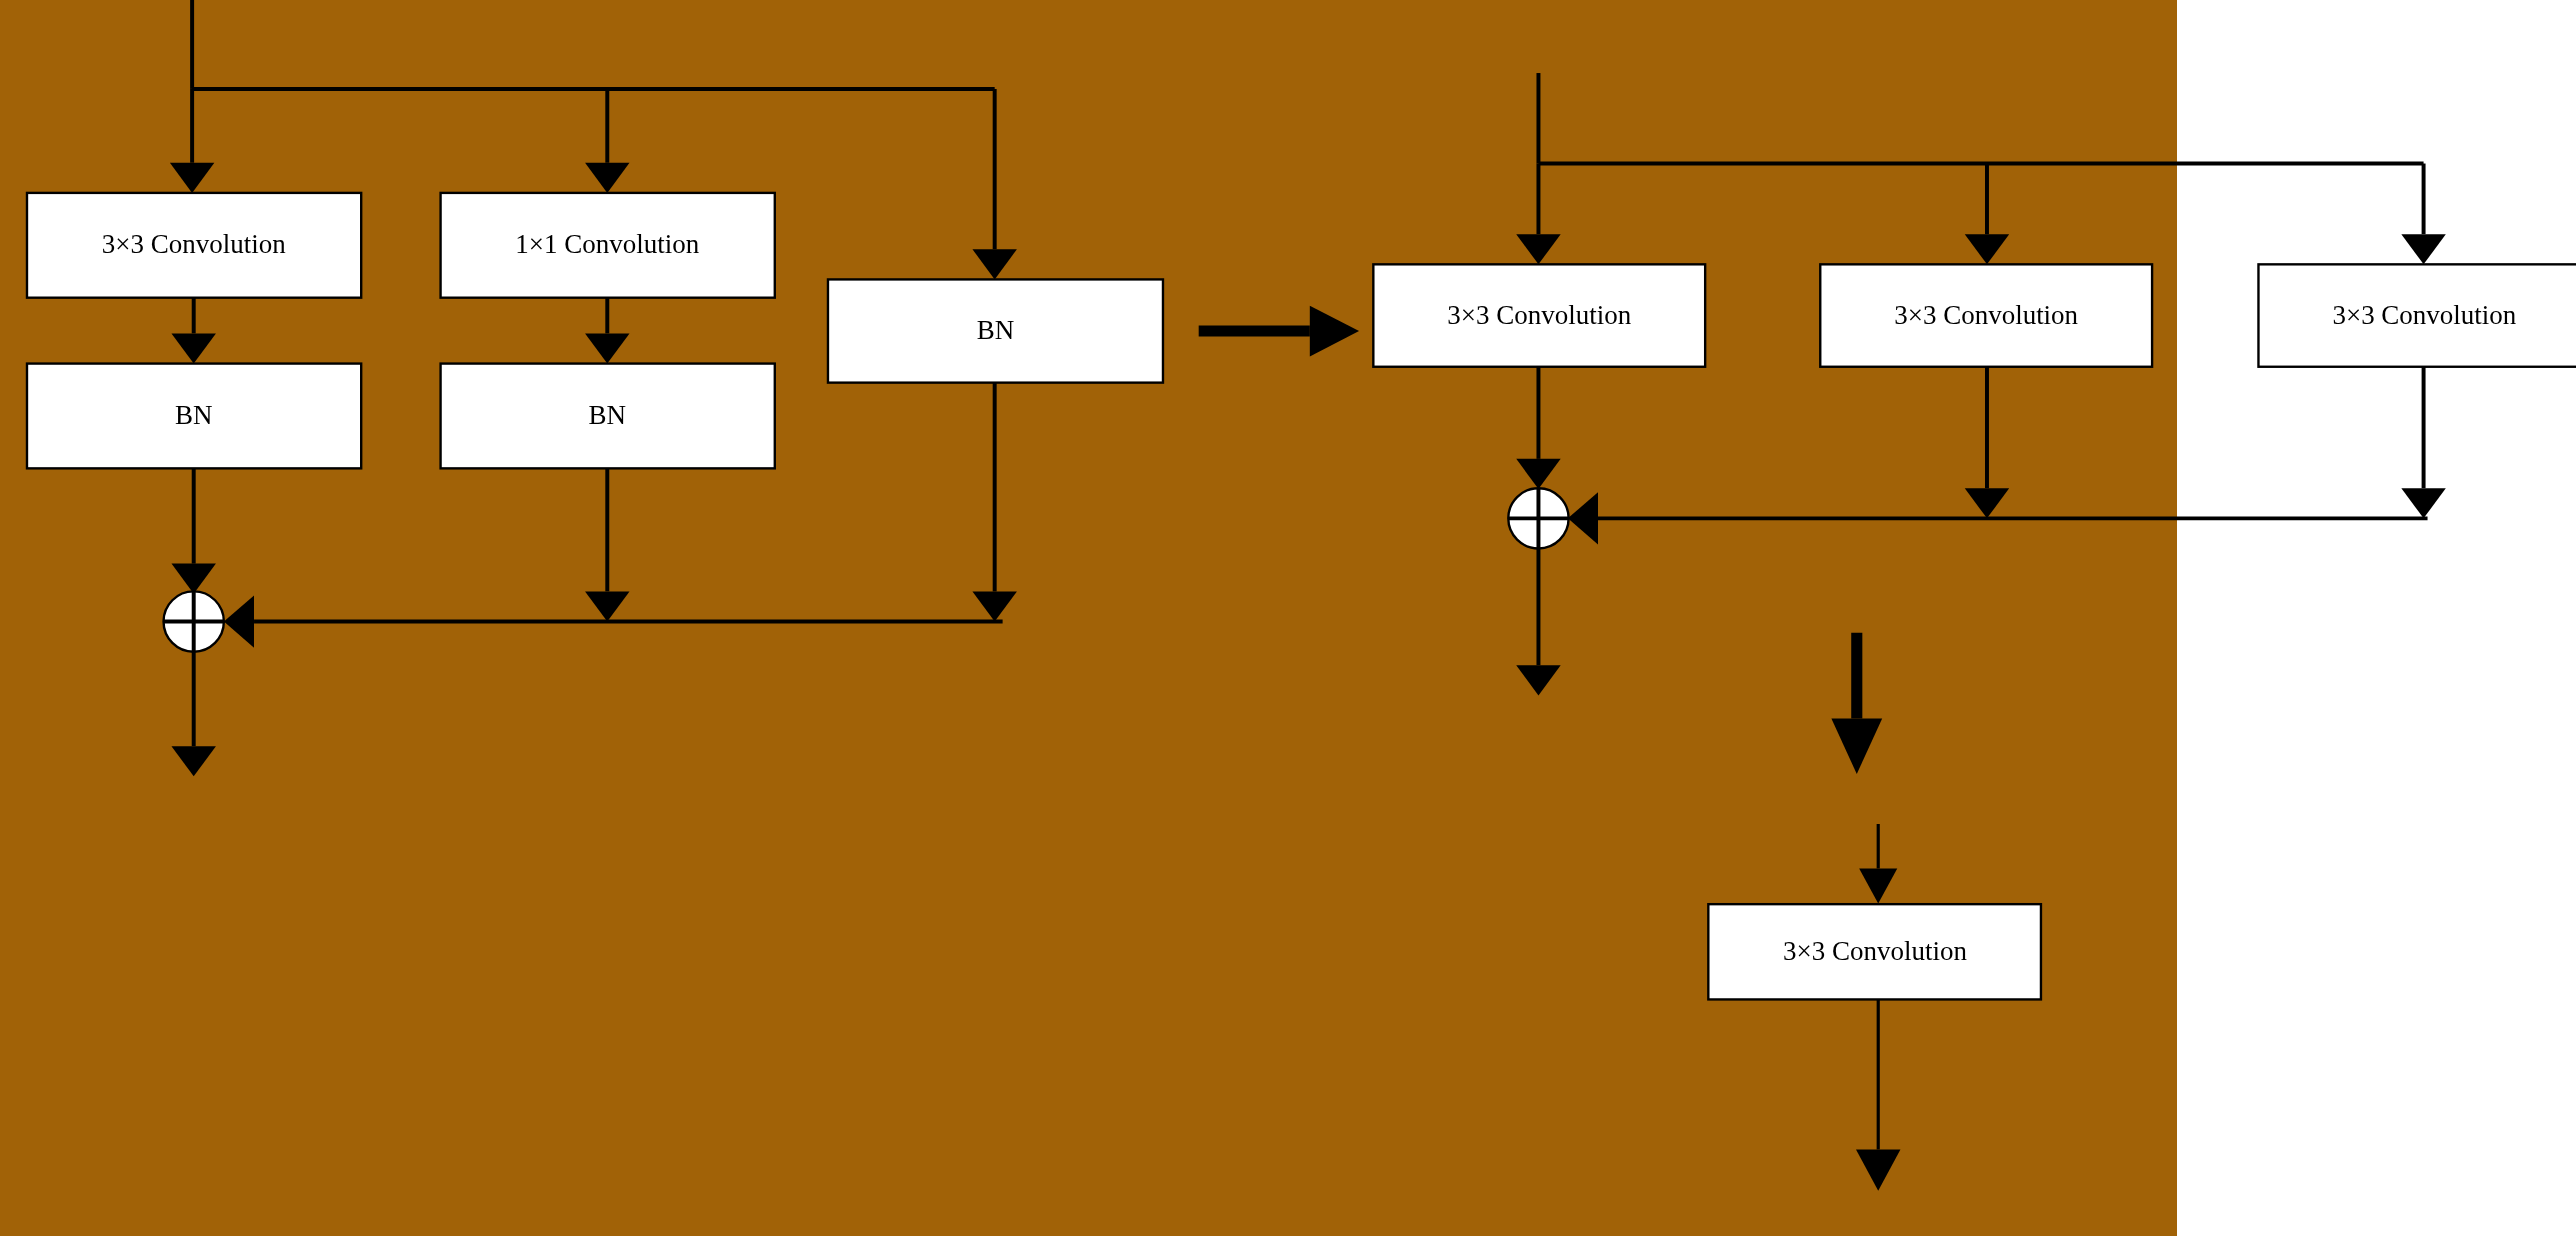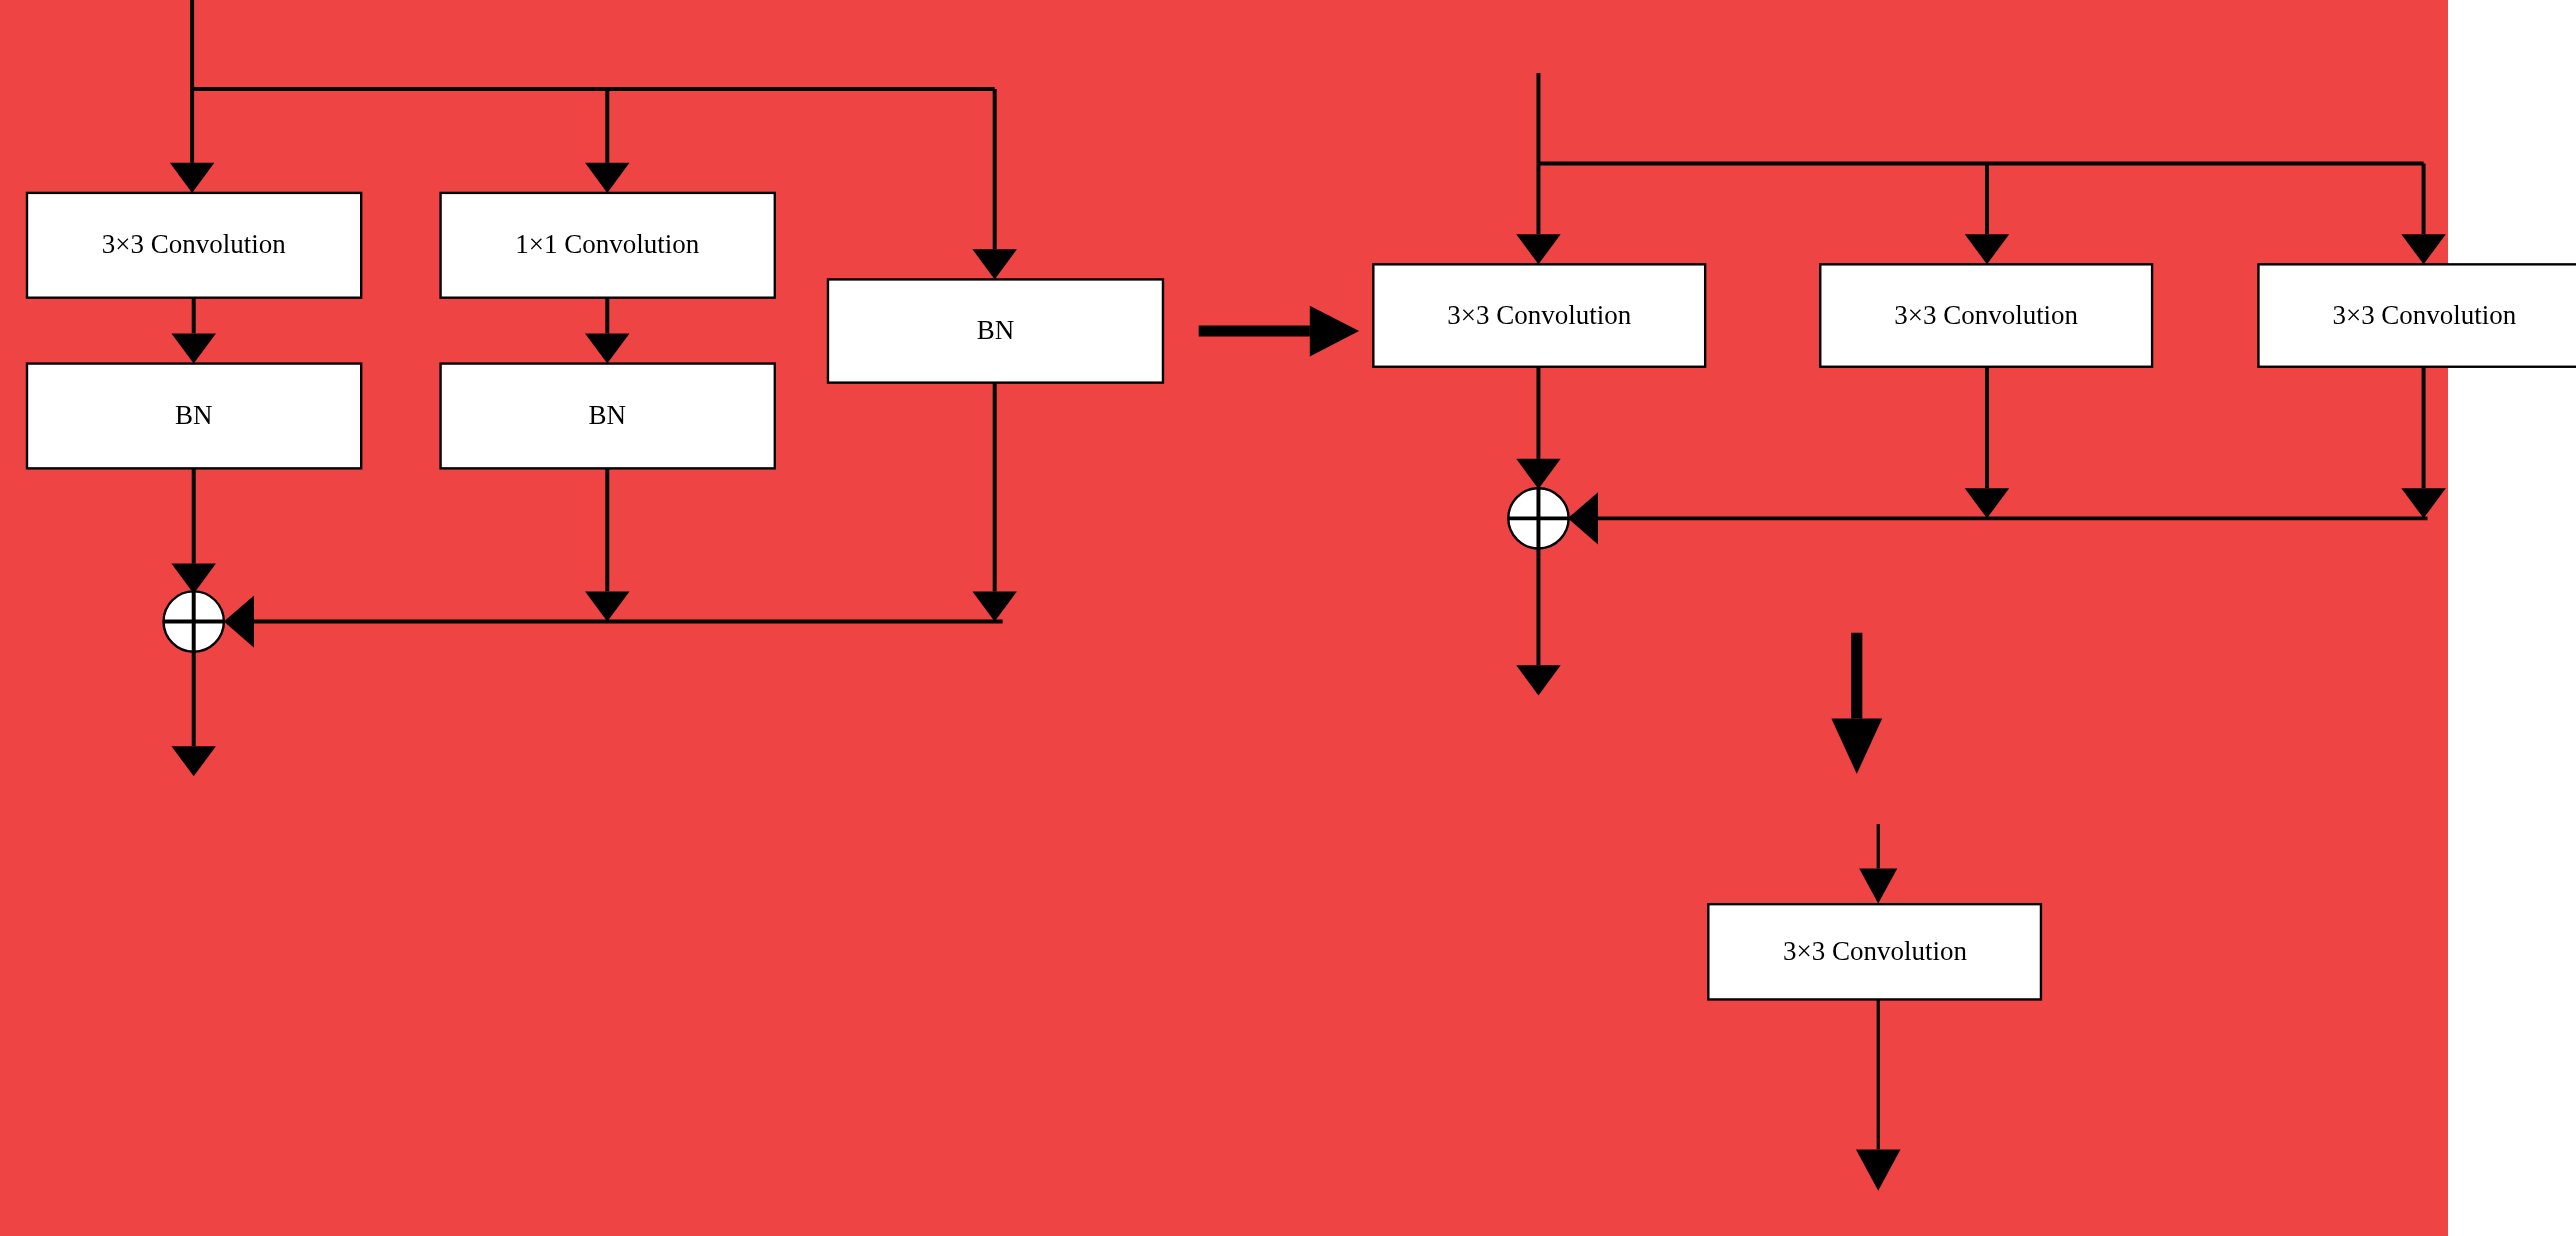--- a/index.html
+++ b/index.html
@@ -2,21 +2,21 @@
 <html style="font-size:12.7px"><head>
 <meta charset="utf-8">
 <title>RepVGG Structural Re-parameterization Diagram</title>
 <style>
   html,body{margin:0;padding:0;background:#ffffff;}
   body{
     width:2576px;height:1236px;
     font-family:"Liberation Serif","DejaVu Serif",serif;
     overflow:hidden;
   }
-  #stage{position:relative;width:2448px;height:1236px;background:#ef4444;}
+  #stage{position:relative;width:2177px;height:1236px;background:#a16207;}
   svg.diagram{position:absolute;left:0;top:0;width:2576px;height:1236px;display:block;}
   text.boxlabel{
     font-family:"Liberation Serif","DejaVu Serif",serif;
     font-size:34px;
     fill:#000000;
     text-anchor:middle;
     dominant-baseline:middle;
   }
   rect.node{fill:#ffffff;stroke:#000000;stroke-width:3;}
   .wire{stroke:#000000;stroke-width:5;fill:none;stroke-linecap:butt;}

